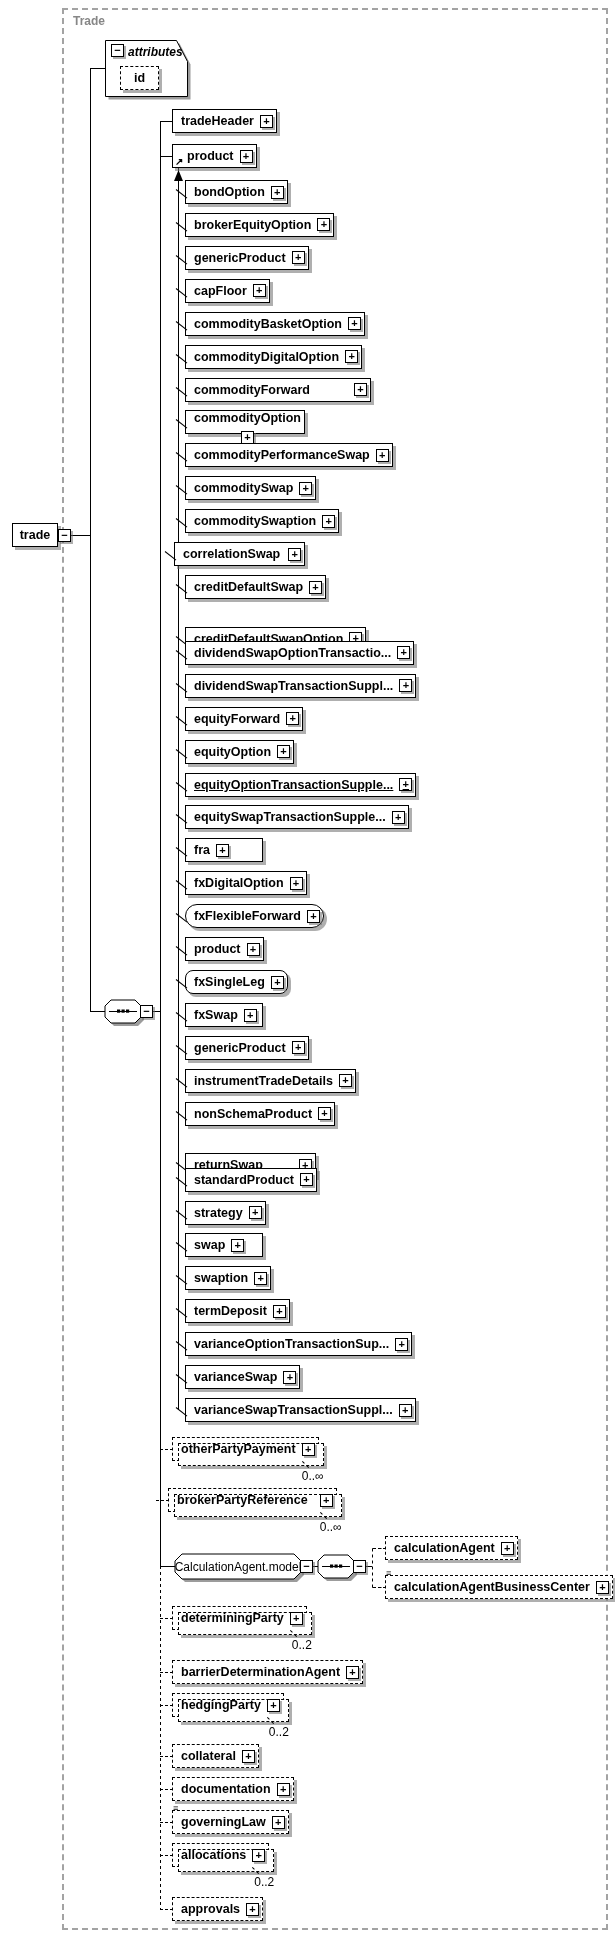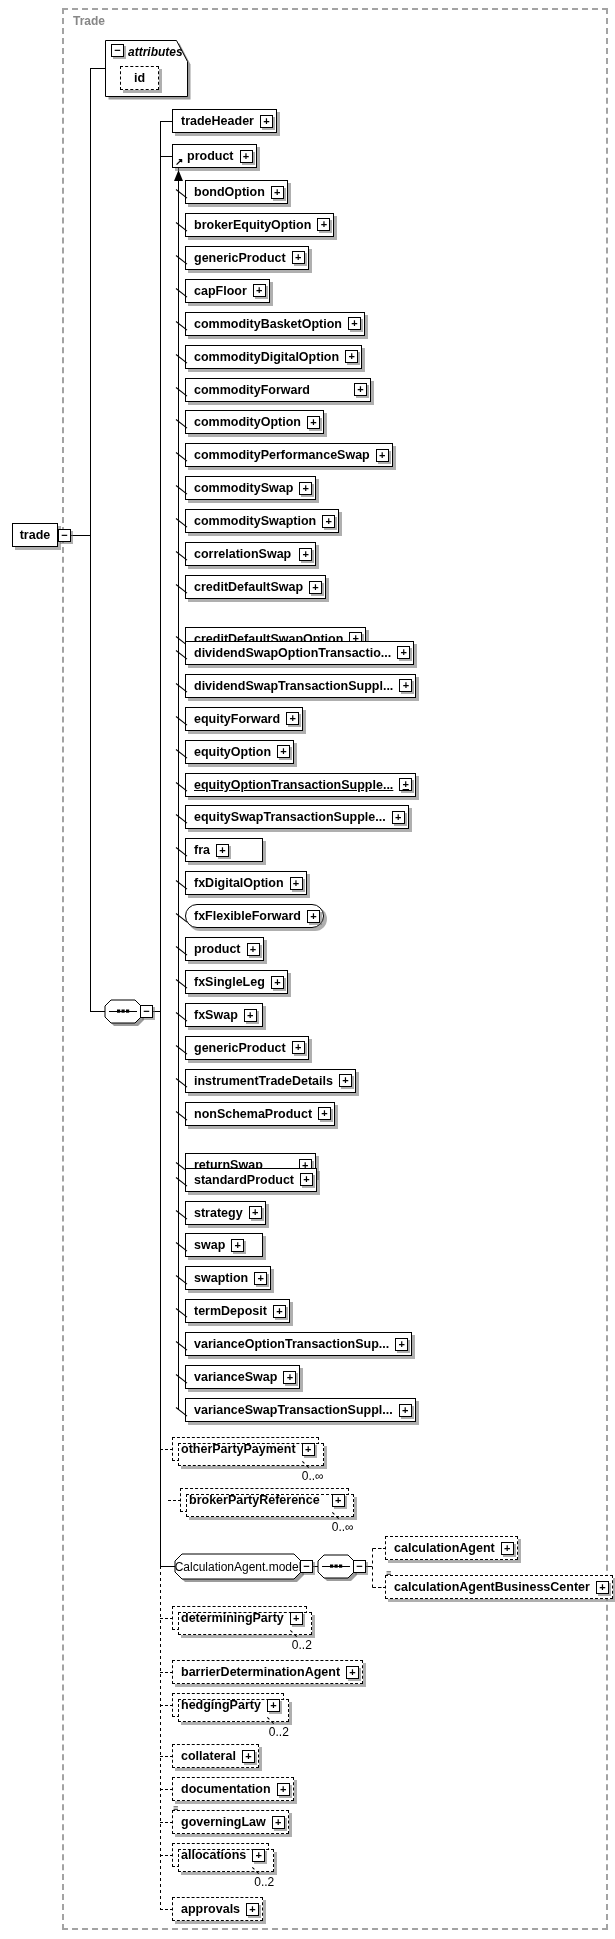--- a/index.html
+++ b/index.html
@@ -144,41 +144,41 @@
     <div class="el member" style="left: 185px; top: 344.6px;">
       <span class="diag"></span>
       <span class="lbl">commodityDigitalOption</span>
       <span class="expand">+</span>
     </div>
     <div class="el member" style="left: 185px; top: 377.52px; gap: 44px;">
       <span class="diag"></span>
       <span class="lbl">commodityForward</span>
       <span class="expand">+</span>
     </div>
-    <div class="el member" style="left: 185px; top: 410.44px;">
+    <div class="el member" style="left: 185px; top: 410.44px; flex-direction: column;">
       <span class="diag"></span>
       <span class="lbl">commodityOption</span>
       <span class="expand">+</span>
     </div>
     <div class="el member" style="left: 185px; top: 443.36px;">
       <span class="diag"></span>
       <span class="lbl">commodityPerformanceSwap</span>
       <span class="expand">+</span>
     </div>
     <div class="el member" style="left: 185px; top: 476.28px;">
       <span class="diag"></span>
       <span class="lbl">commoditySwap</span>
       <span class="expand">+</span>
     </div>
     <div class="el member" style="left: 185px; top: 509.2px;">
       <span class="diag"></span>
       <span class="lbl">commoditySwaption</span>
       <span class="expand">+</span>
     </div>
-    <div class="el member" style="left: 185px; top: 542.12px; gap: 8px;">
+    <div class="el member" style="left: 174px; top: 542.12px; gap: 8px;">
       <span class="diag"></span>
       <span class="lbl">correlationSwap</span>
       <span class="expand">+</span>
     </div>
     <div class="el member" style="left: 185px; top: 575.04px;">
       <span class="diag"></span>
       <span class="lbl">creditDefaultSwap</span>
       <span class="expand">+</span>
     </div>
     <div class="el member" style="left: 185px; top: 607.96px; margin-top: 19px;">
@@ -229,21 +229,21 @@
     <div class="el member" style="left: 185px; top: 904.24px; border-radius: 12px;">
       <span class="diag"></span>
       <span class="lbl">fxFlexibleForward</span>
       <span class="expand">+</span>
     </div>
     <div class="el member" style="left: 185px; top: 937.16px;">
       <span class="diag"></span>
       <span class="lbl">product</span>
       <span class="expand">+</span>
     </div>
-    <div class="el member" style="left: 185px; top: 970.08px;">
+    <div class="el member" style="left: 185px; top: 970.08px; border-radius: 8px;">
       <span class="diag"></span>
       <span class="lbl">fxSingleLeg</span>
       <span class="expand">+</span>
     </div>
     <div class="el member" style="left: 185px; top: 1003px;">
       <span class="diag"></span>
       <span class="lbl">fxSwap</span>
       <span class="expand">+</span>
     </div>
     <div class="el member" style="left: 185px; top: 1035.92px;">
@@ -319,21 +319,21 @@
       <span class="expand">+</span>
 
     </div>
     <div class="el child dashed stacked" style="left: 172px; top: 1437px;">
 
       <span class="lbl">otherPartyPayment</span>
       <span class="expand">+</span>
       <span class="tick"></span>
       <span class="occ">0..∞</span>
     </div>
-    <div class="el child dashed stacked" style="left: 180px; top: 1488px; gap: 12px;">
+    <div class="el child dashed stacked" style="left: 168px; top: 1488px; gap: 12px;">
 
       <span class="lbl">brokerPartyReference</span>
       <span class="expand">+</span>
       <span class="tick"></span>
       <span class="occ">0..∞</span>
     </div>
     <div class="el child dashed stacked" style="left: 172px; top: 1606px;">
 
       <span class="lbl">determiningParty</span>
       <span class="expand">+</span>

